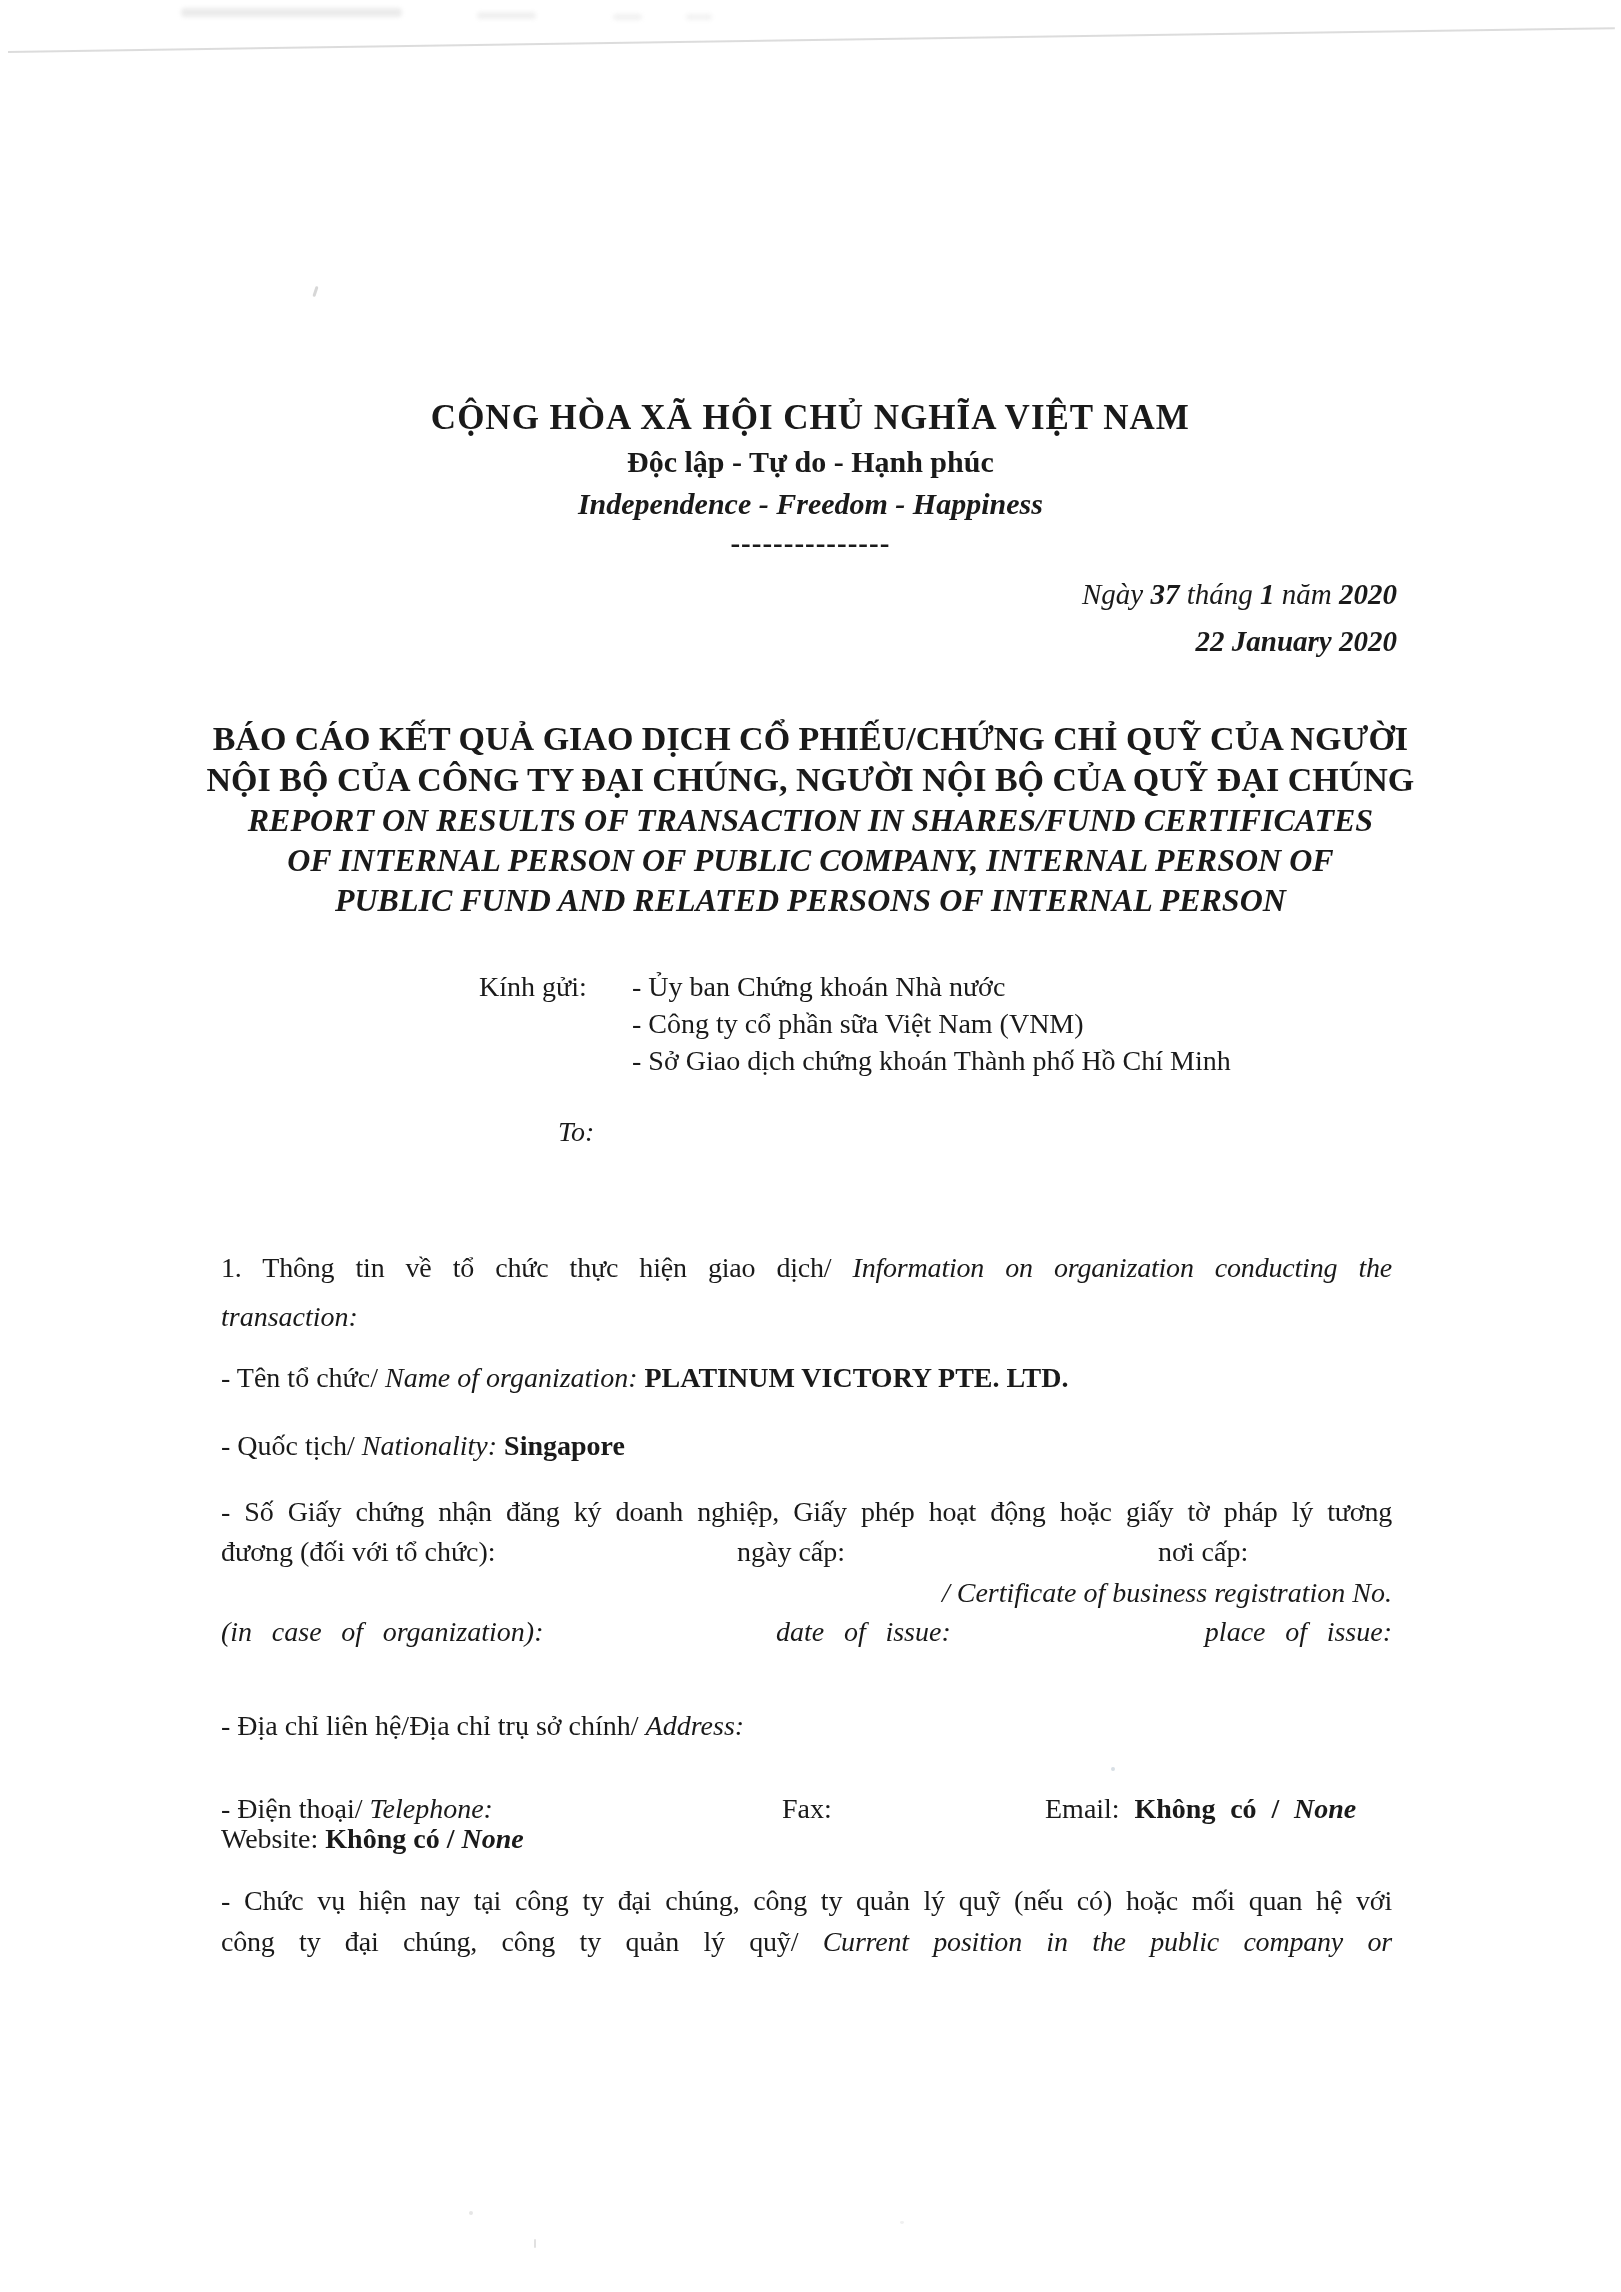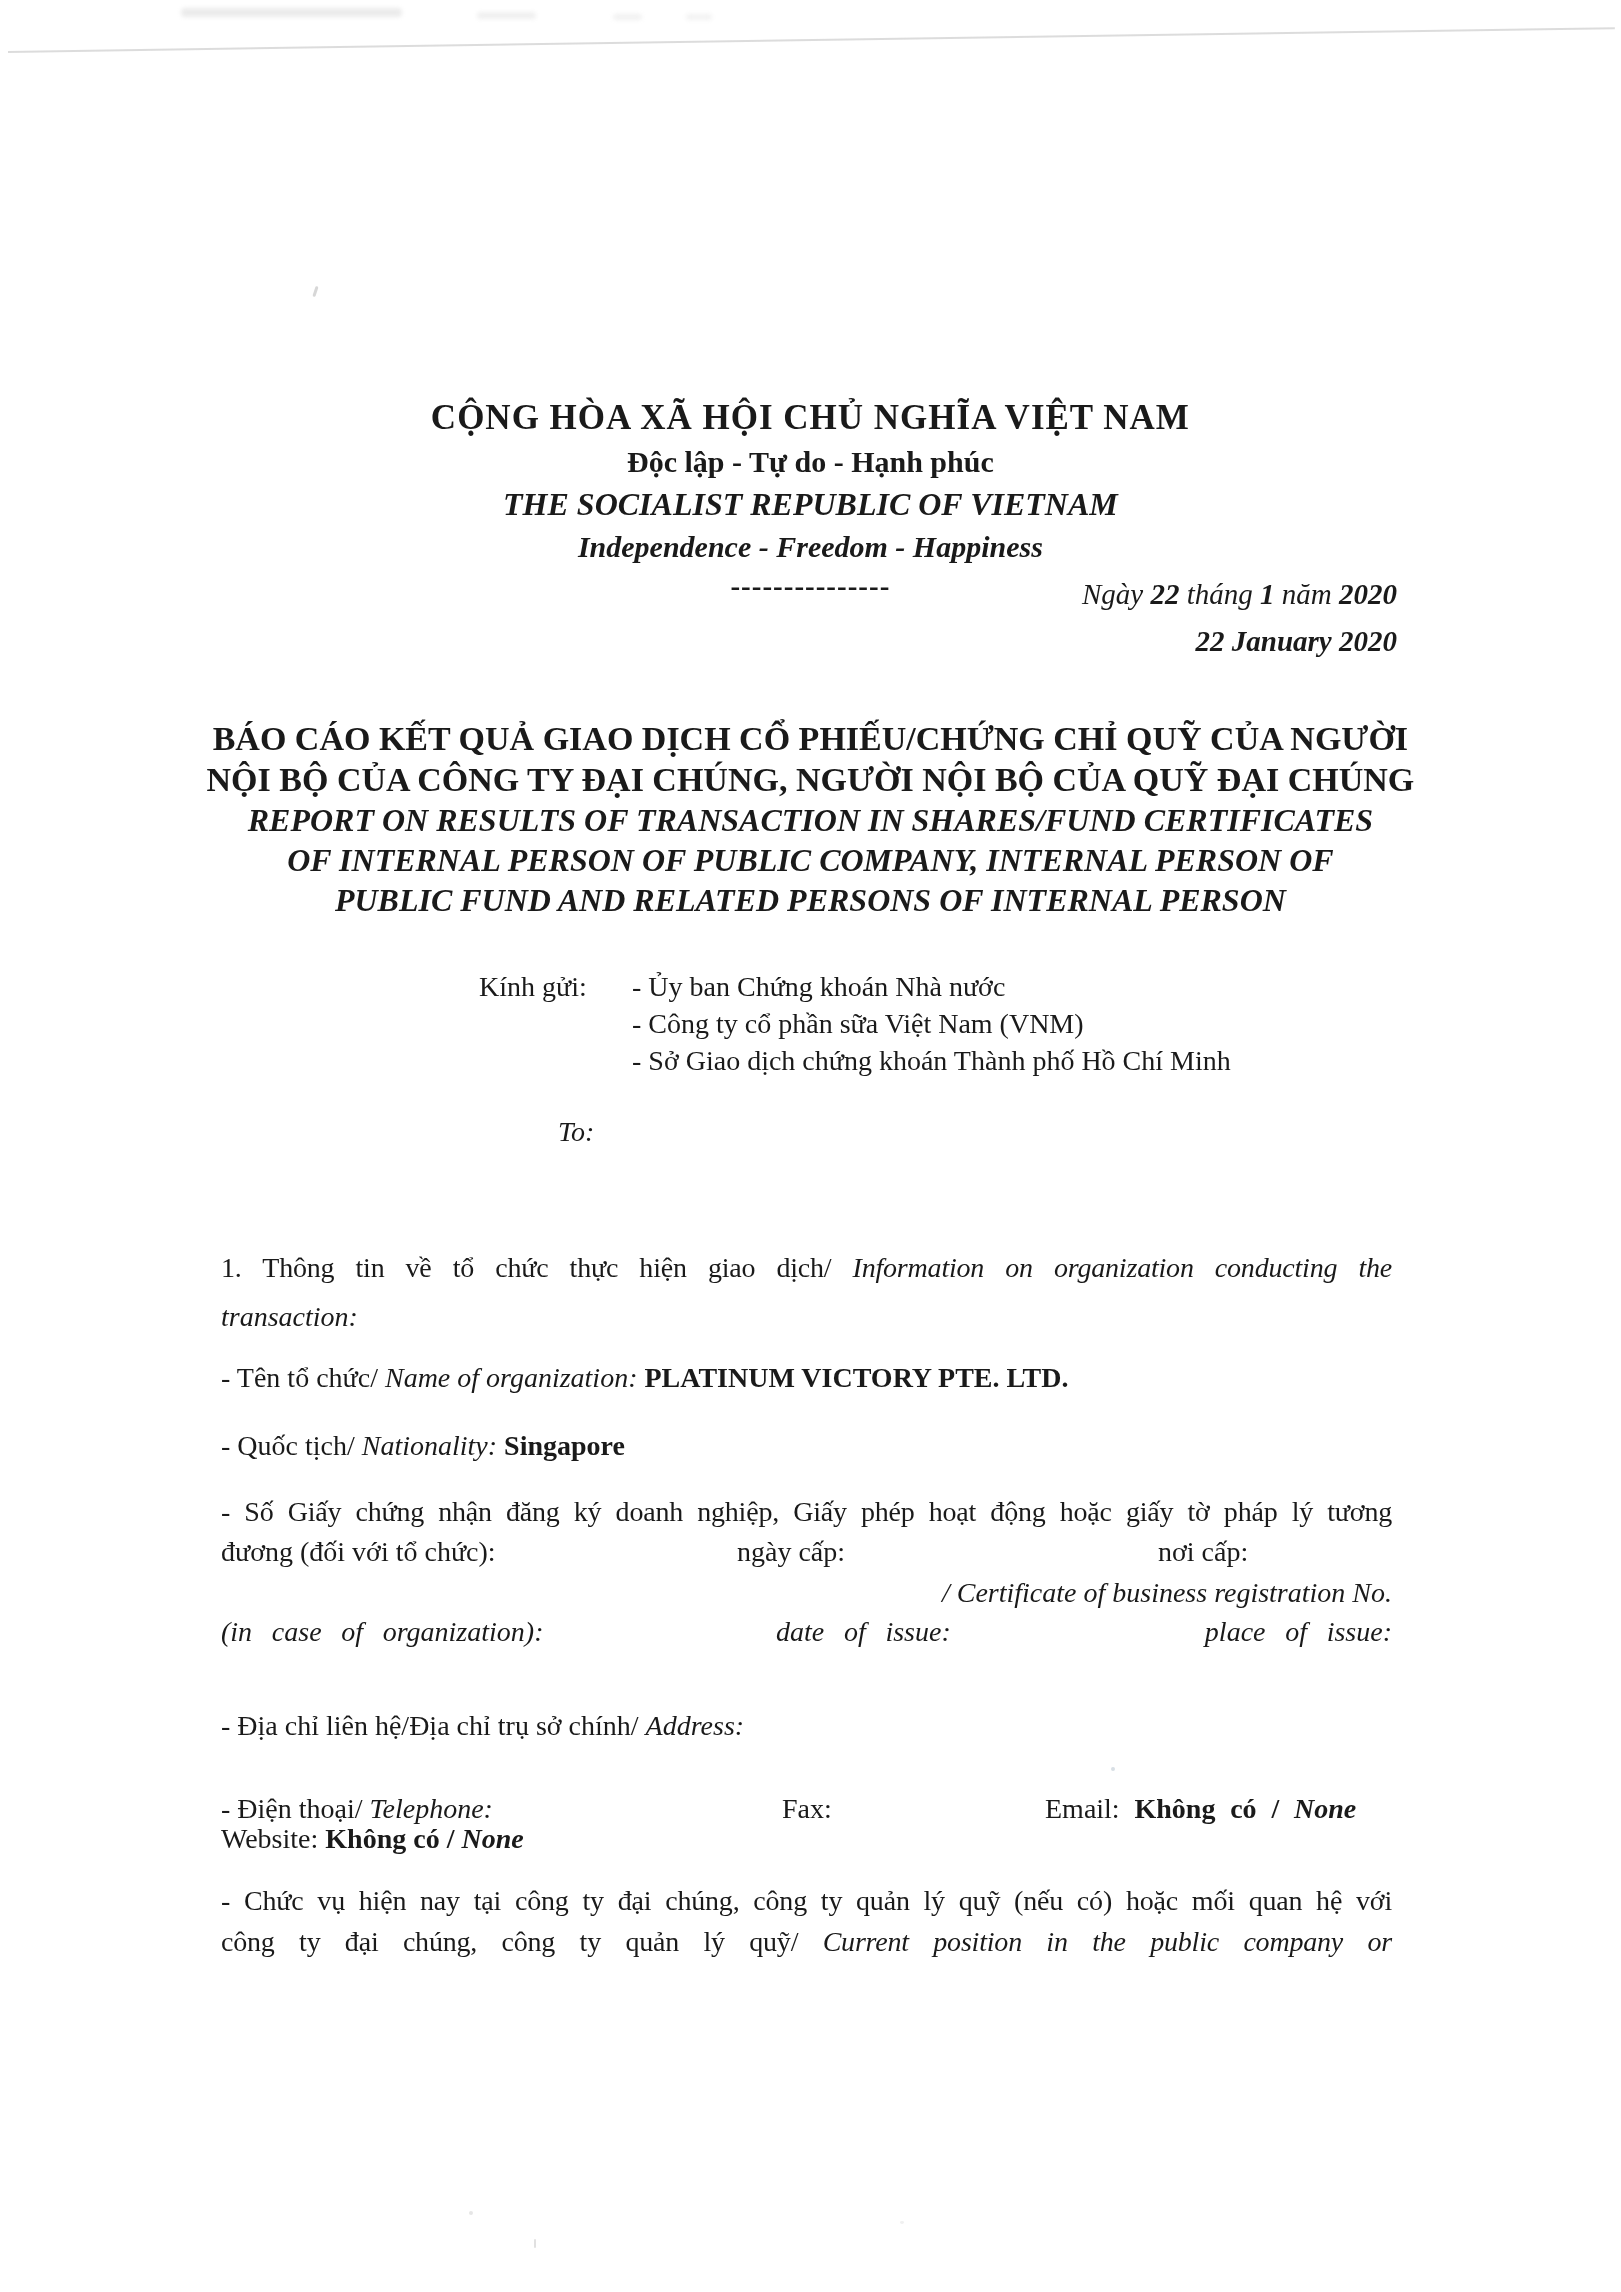--- a/index.html
+++ b/index.html
@@ -92,27 +92,26 @@
   <div class="smudge sm4"></div>
   <div class="speck sp1"></div>
   <div class="speck sp2"></div>
   <div class="speck sp3"></div>
   <div class="speck sp4"></div>
   <div class="speck sp5"></div>
 
   <div class="nat-header">
     <div class="h-vn1">CỘNG HÒA XÃ HỘI CHỦ NGHĨA VIỆT NAM</div>
     <div class="h-vn2">Độc lập - Tự do - Hạnh phúc</div>
-    <div class="h-en1">THE SOCIALIST REPUBLIC OF VIETNAM</div>
     <div class="h-en2">Independence - Freedom - Happiness</div>
     <div class="h-dash">---------------</div>
   </div>
 
   <div class="date-block">
-    <div><span class="it">Ngày </span><span class="bi">22</span><span class="it"> tháng </span><span class="bi">1</span><span class="it"> năm </span><span class="bi">2020</span></div>
+    <div><span class="it">Ngày </span><span class="bi">37</span><span class="it"> tháng </span><span class="bi">1</span><span class="it"> năm </span><span class="bi">2020</span></div>
     <div class="bi">22 January 2020</div>
   </div>
 
   <div class="report-title">
     <div class="t-vn">BÁO CÁO KẾT QUẢ GIAO DỊCH CỔ PHIẾU/CHỨNG CHỈ QUỸ CỦA NGƯỜI</div>
     <div class="t-vn">NỘI BỘ CỦA CÔNG TY ĐẠI CHÚNG, NGƯỜI NỘI BỘ CỦA QUỸ ĐẠI CHÚNG</div>
     <div class="t-en">REPORT ON RESULTS OF TRANSACTION IN SHARES/FUND CERTIFICATES</div>
     <div class="t-en">OF INTERNAL PERSON OF PUBLIC COMPANY, INTERNAL PERSON OF</div>
     <div class="t-en">PUBLIC FUND AND RELATED PERSONS OF INTERNAL PERSON</div>
   </div>

